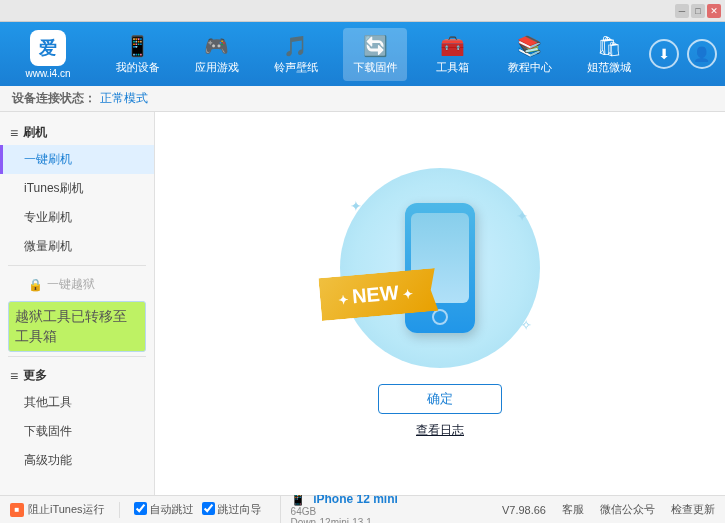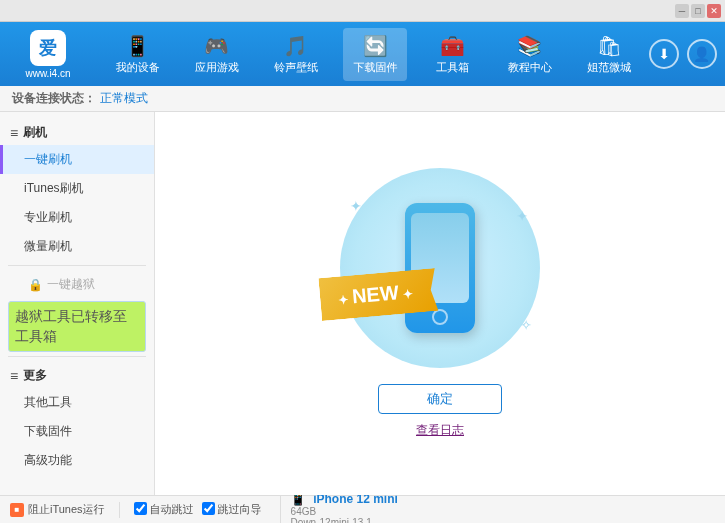--- a/index.html
+++ b/index.html
@@ -299,21 +299,21 @@
       color: #1a7fd4;
       border-radius: 4px;
       cursor: pointer;
       font-size: 13px;
       margin-bottom: 8px;
       display: flex;
       align-items: center;
       justify-content: center;
     }
     .again-link {
-      color: #701a75;
+      color: #0f172a;
       font-size: 12px;
       cursor: pointer;
       text-decoration: underline;
       text-align: center;
     }
 
     
     .bottom {
       height: 28px;
       background: #f5f5f5;
@@ -525,13 +525,19 @@
     </label>
     <div class="bottom-device">
       <span class="device-name">
         <span style="font-size:13px;margin-right:3px;">📱</span>
         <span>iPhone 12 mini</span>
       </span>
       <span class="device-detail">64GB</span>
       <span class="device-detail">Down-12mini-13,1</span>
     </div>
   </div>
+  <div class="bottom-right">
+    <span>V7.98.66</span>
+    <span class="bottom-link">客服</span>
+    <span class="bottom-link">微信公众号</span>
+    <span class="bottom-link">检查更新</span>
+  </div>
 </div>
 
 </body></html>

